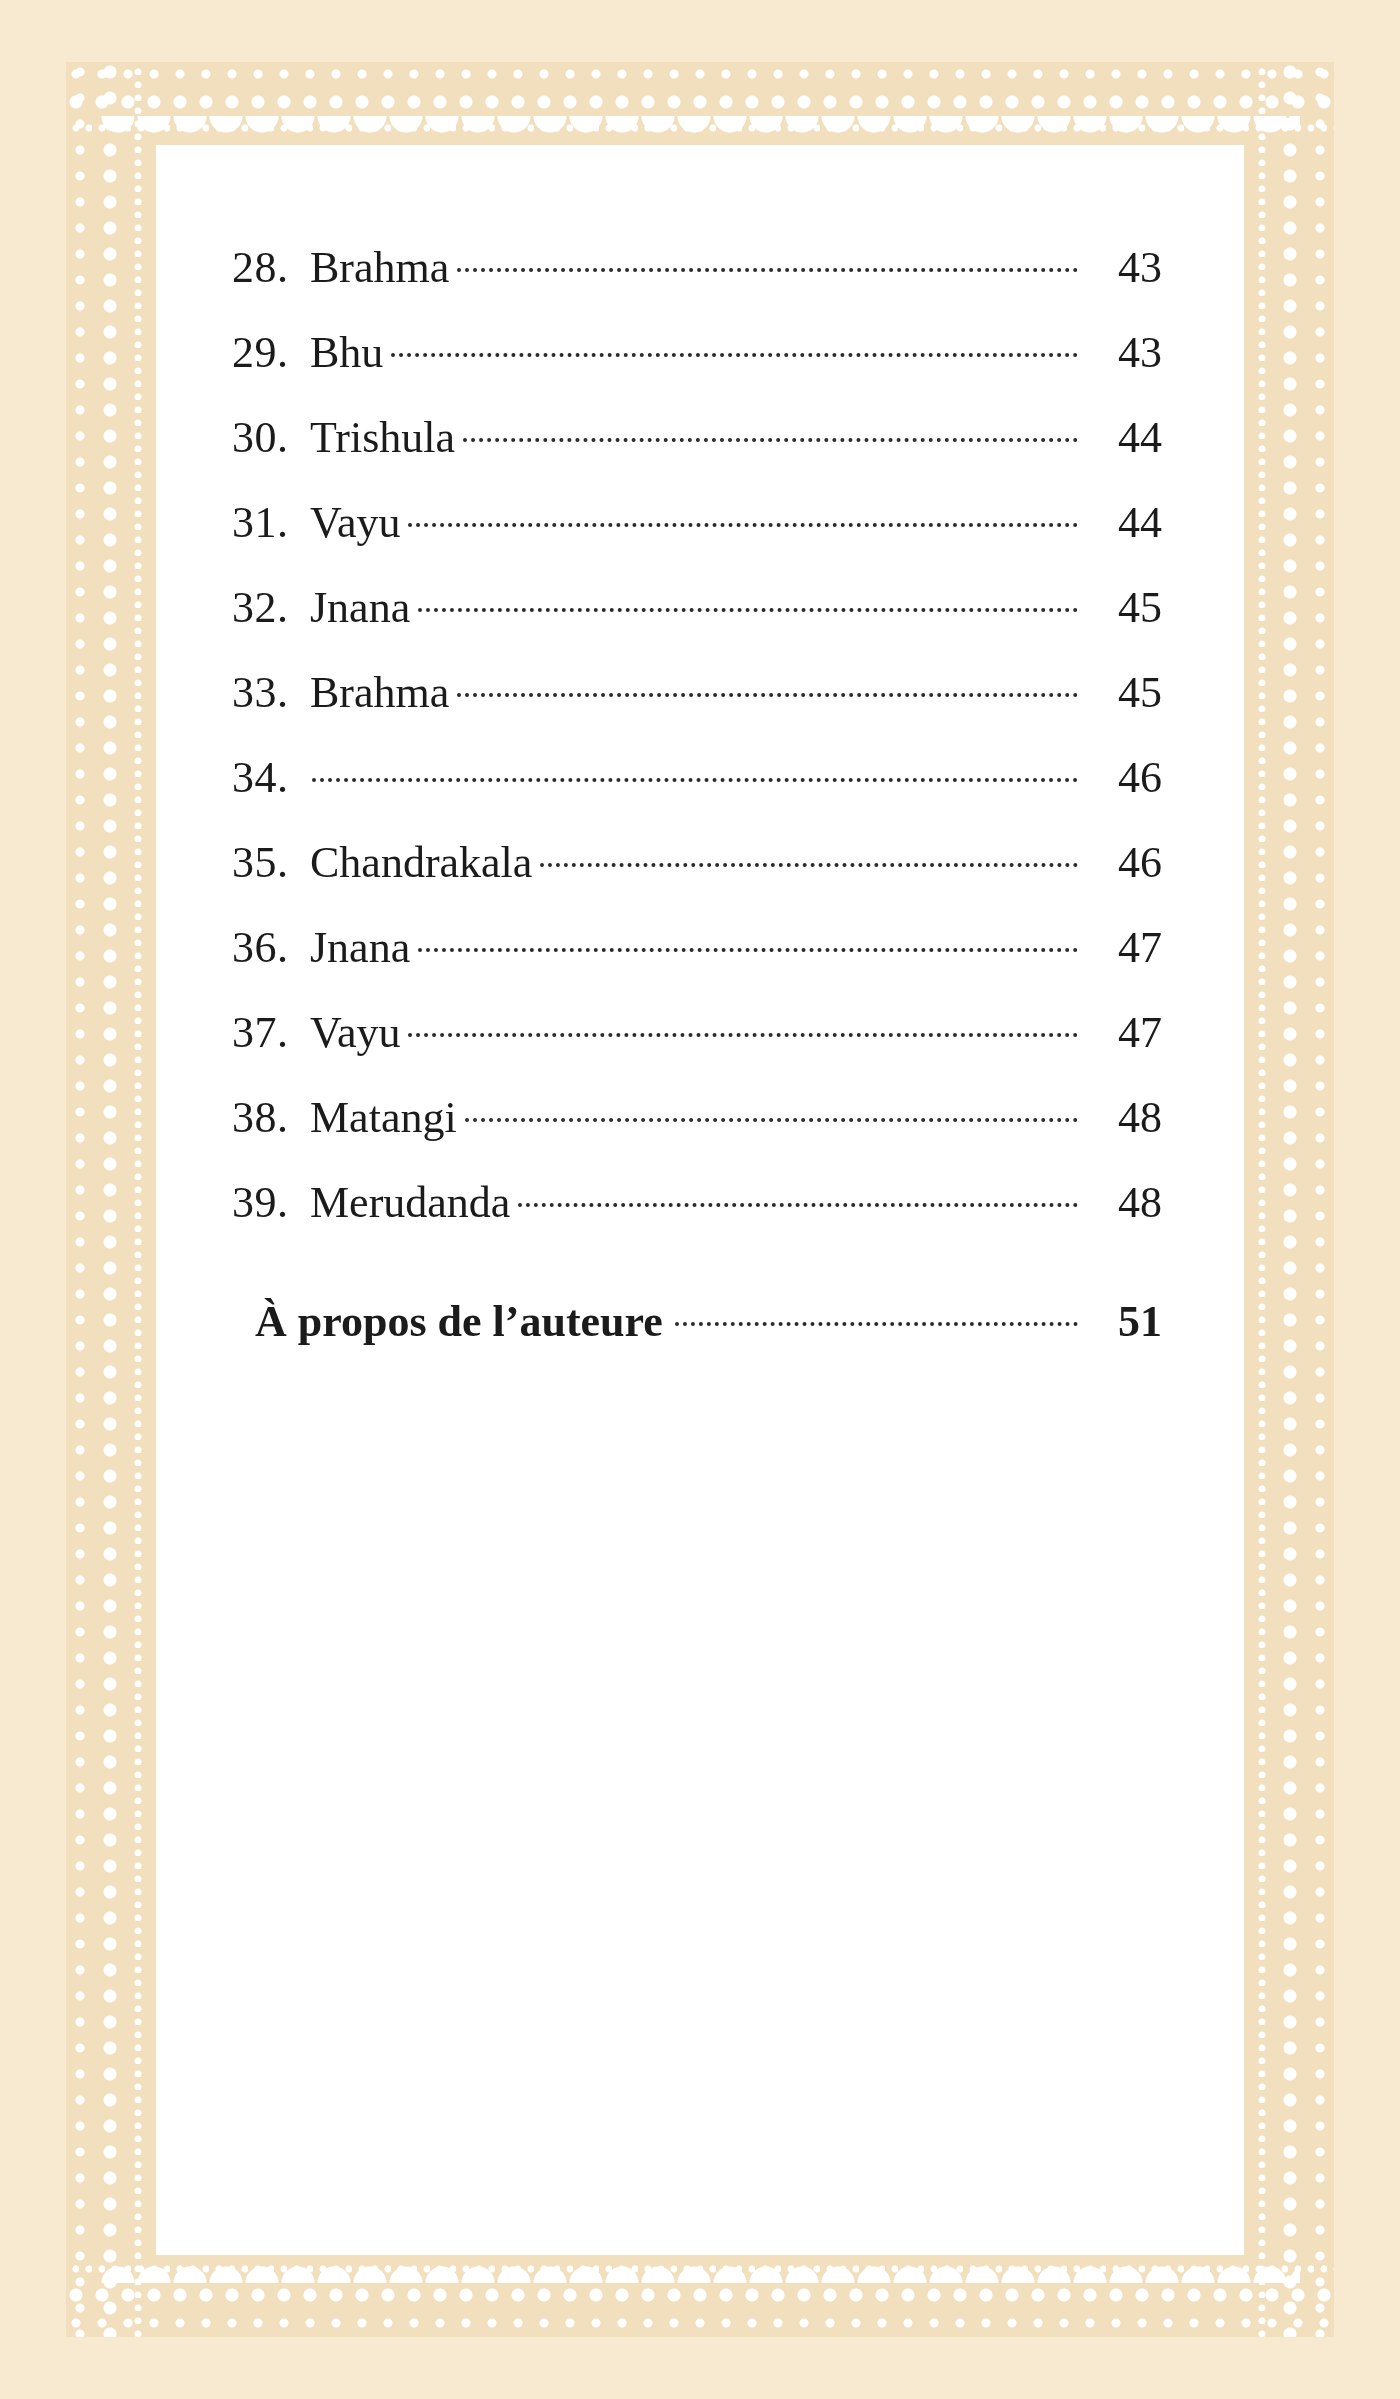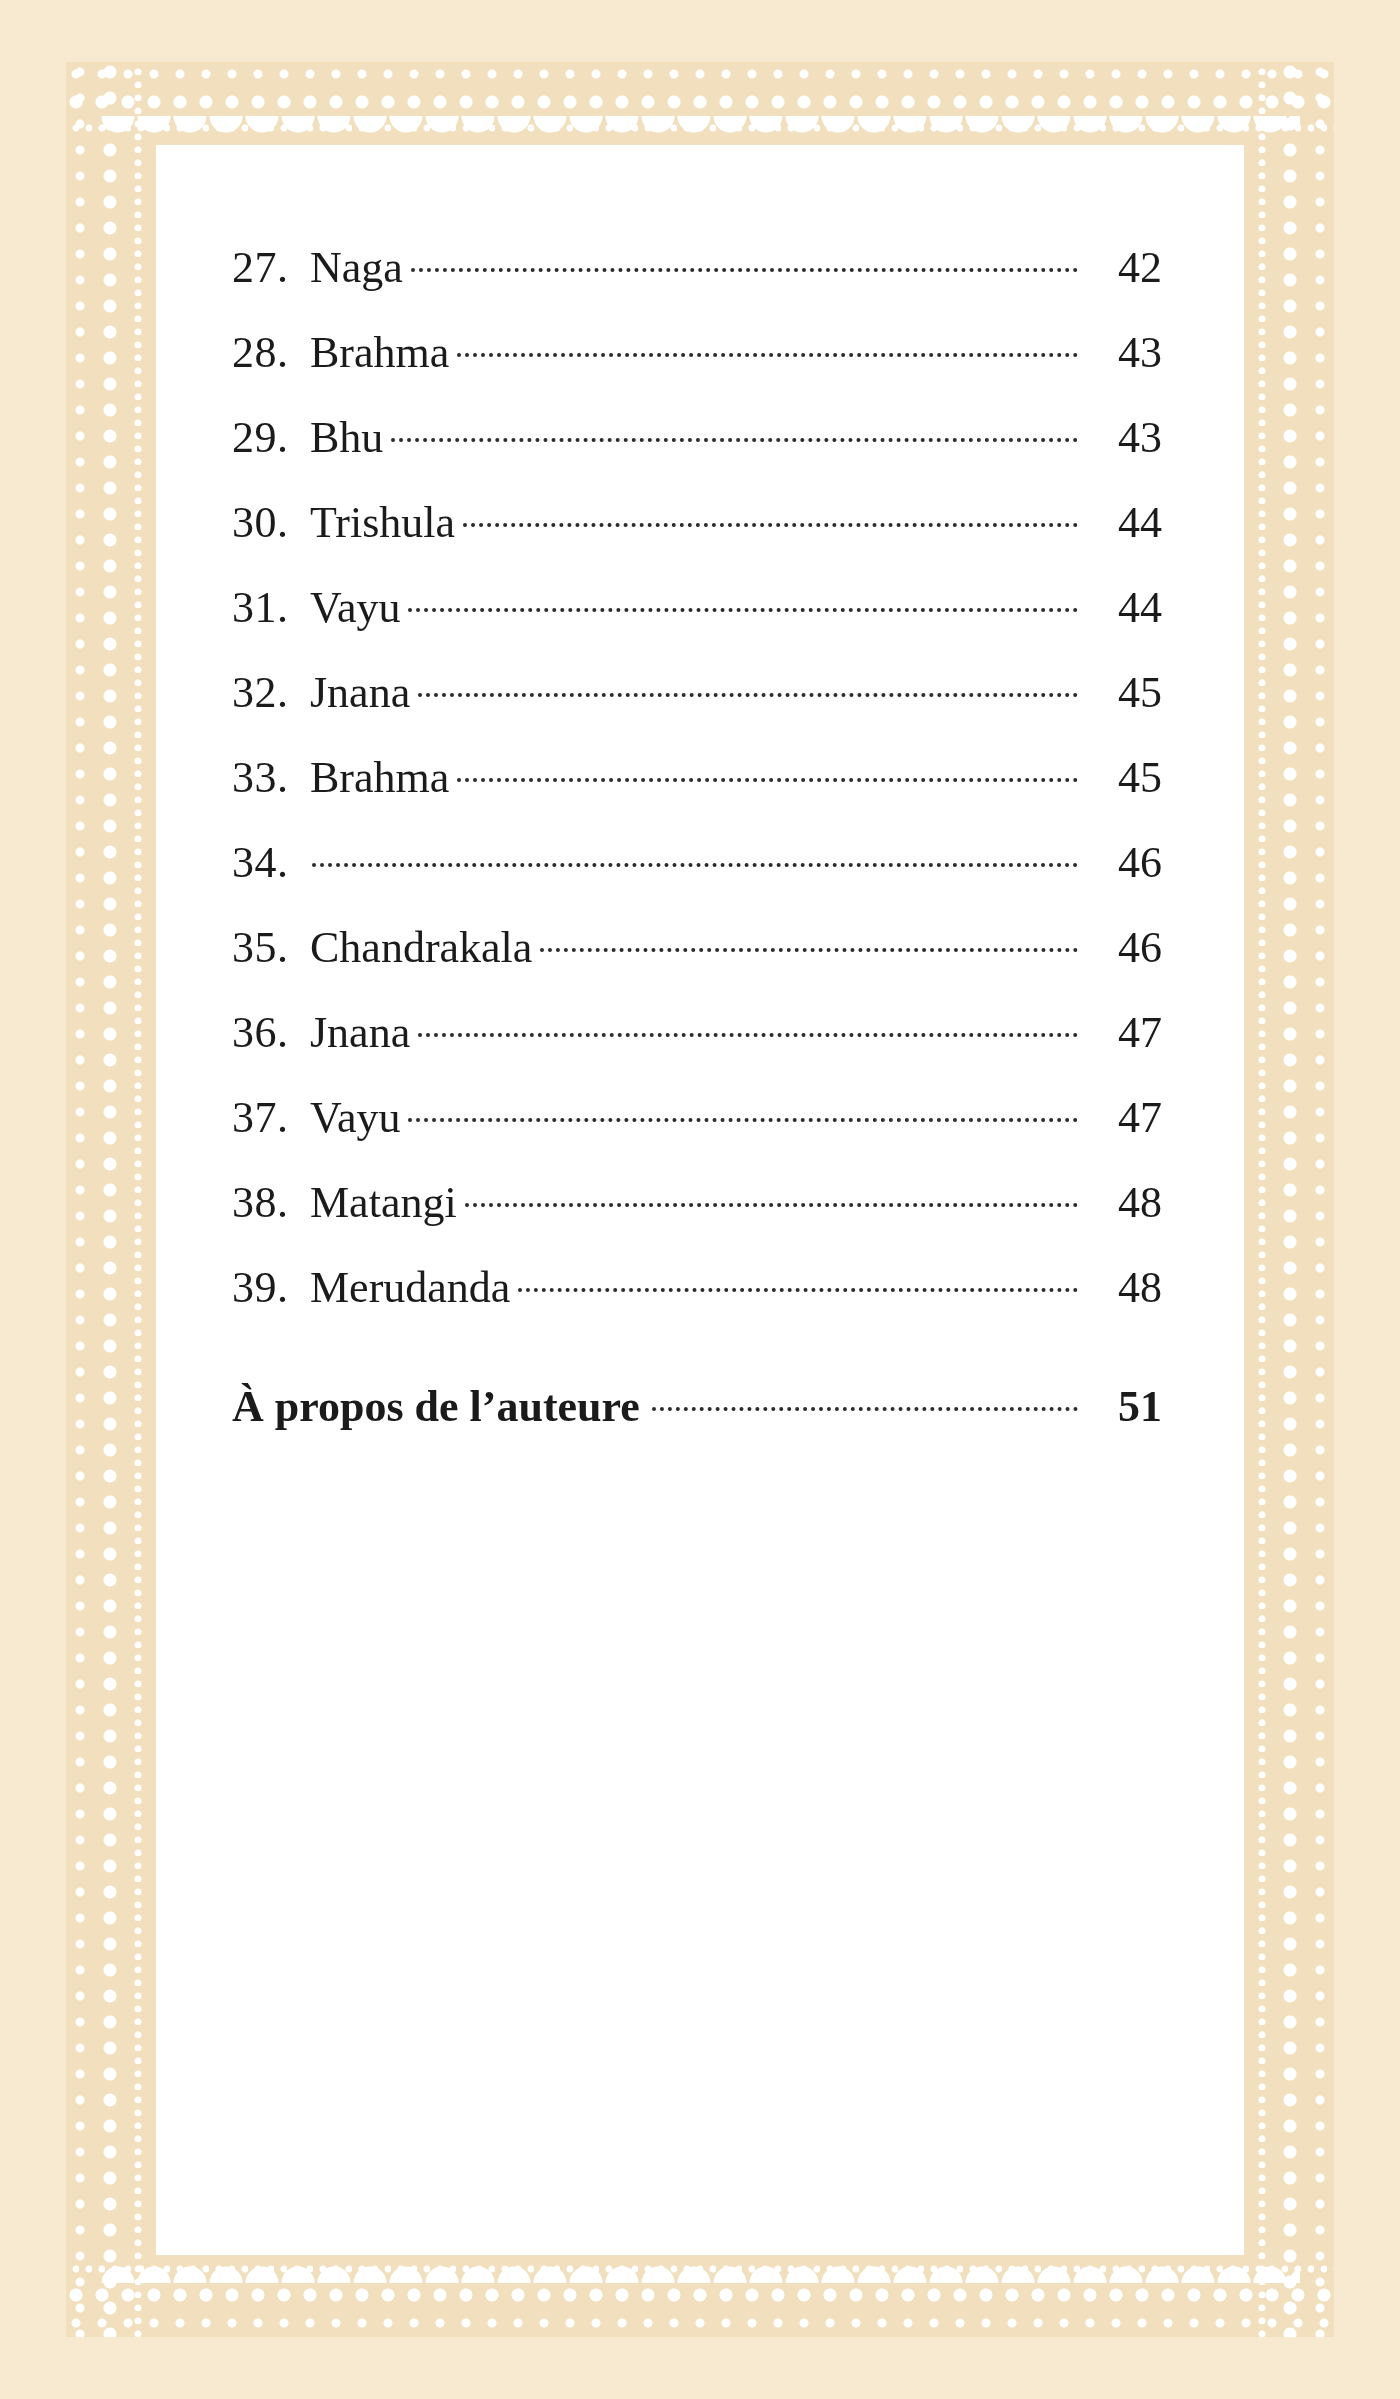--- a/index.html
+++ b/index.html
@@ -140,44 +140,39 @@
     text-align: right;
     padding-left: 8px;
   }
 
   .toc-entry.section {
     font-weight: bold;
     margin-top: 34px;
   }
   .toc-entry.section .toc-title {
     padding-right: 10px;
+    margin-left: 23px;
   }
 </style>
 </head>
 <body>
 
 <div class="page">
 
   <div class="frame-outer"></div>
   <div class="orn orn-top"></div>
   <div class="orn orn-bottom"></div>
   <div class="orn orn-left"></div>
   <div class="orn orn-right"></div>
   <div class="frame-inner-white"></div>
   <div class="orn orn-scallop-top"></div>
   <div class="orn orn-scallop-bottom"></div>
 
   <div class="toc">
 
-    <div class="toc-entry">
-      <span class="toc-num">27.</span>
-      <span class="toc-title">Naga</span>
-      <span class="toc-leader"></span>
-      <span class="toc-page">42</span>
-    </div>
 
     <div class="toc-entry">
       <span class="toc-num">28.</span>
       <span class="toc-title">Brahma</span>
       <span class="toc-leader"></span>
       <span class="toc-page">43</span>
     </div>
 
     <div class="toc-entry">
       <span class="toc-num">29.</span>

